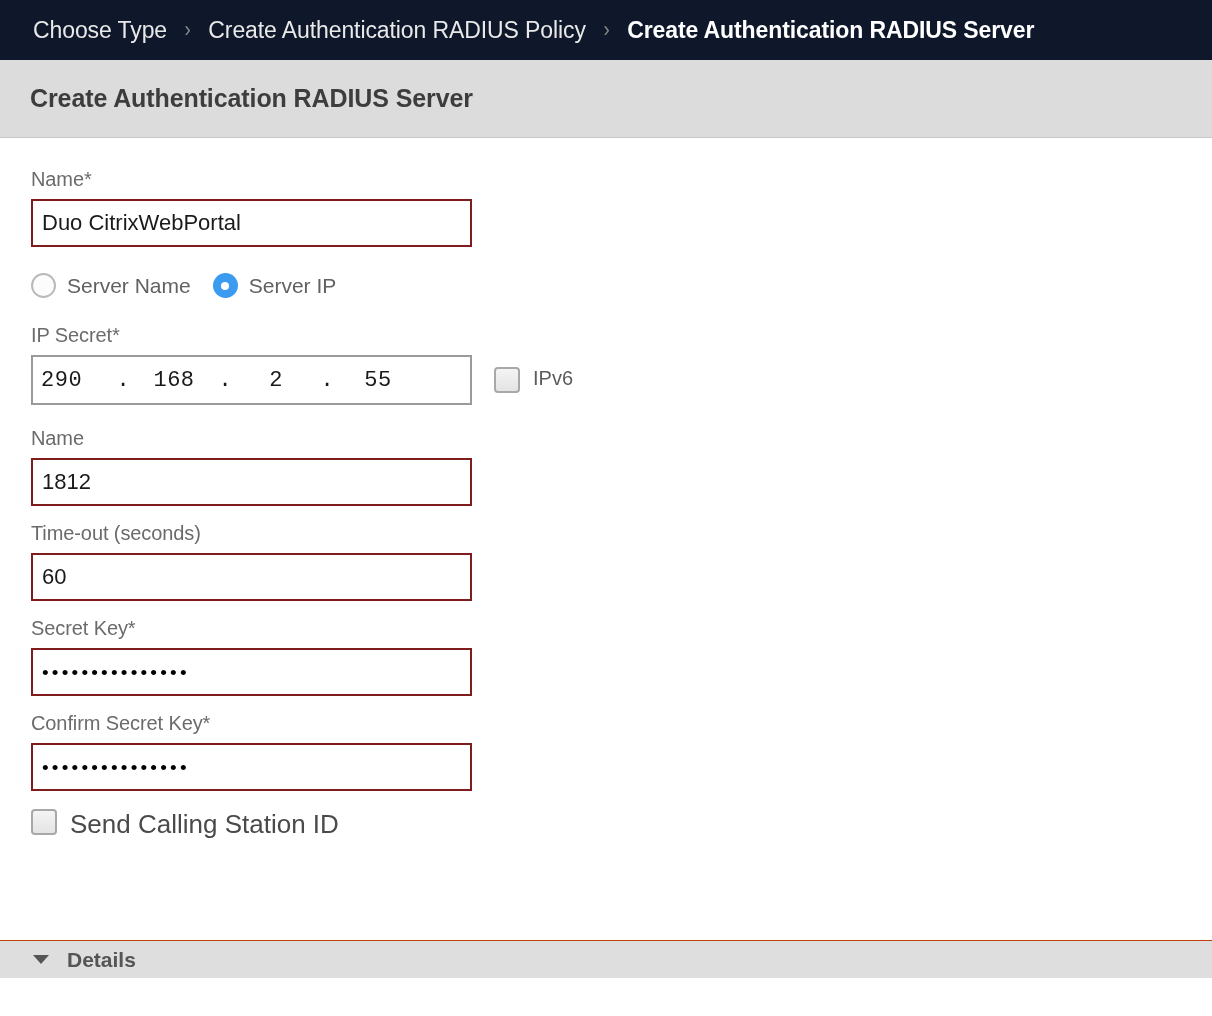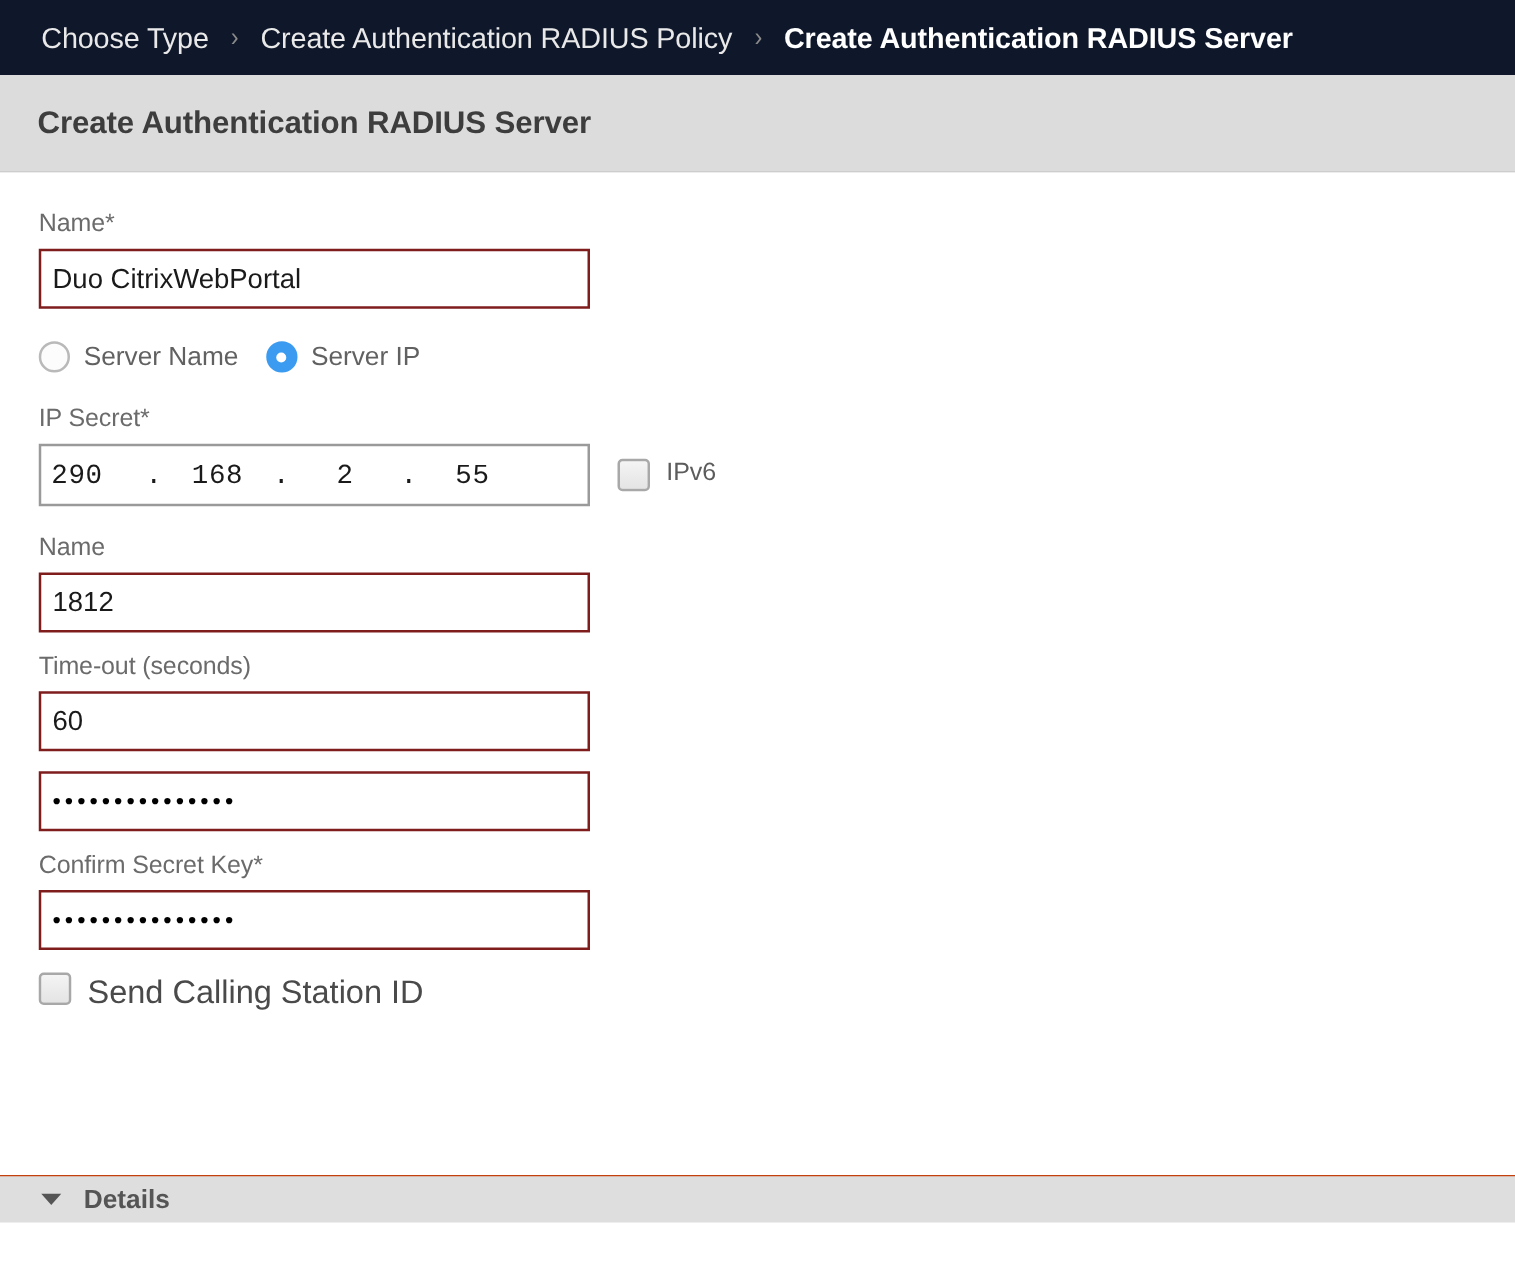--- a/index.html
+++ b/index.html
@@ -263,20 +263,21 @@
   <div class="spacer-16"></div>
 
   <div class="field-group">
     <label class="field-label">Time-out (seconds)</label>
     <div class="text-input">60</div>
   </div>
 
   <div class="spacer-16"></div>
 
   <div class="field-group">
+    <label class="field-label">Secret Key*</label>
     <div class="text-input">
       <span class="dots">•••••••••••••••</span>
     </div>
   </div>
 
   <div class="spacer-16"></div>
 
   <div class="field-group">
     <label class="field-label">Confirm Secret Key*</label>
     <div class="text-input">

